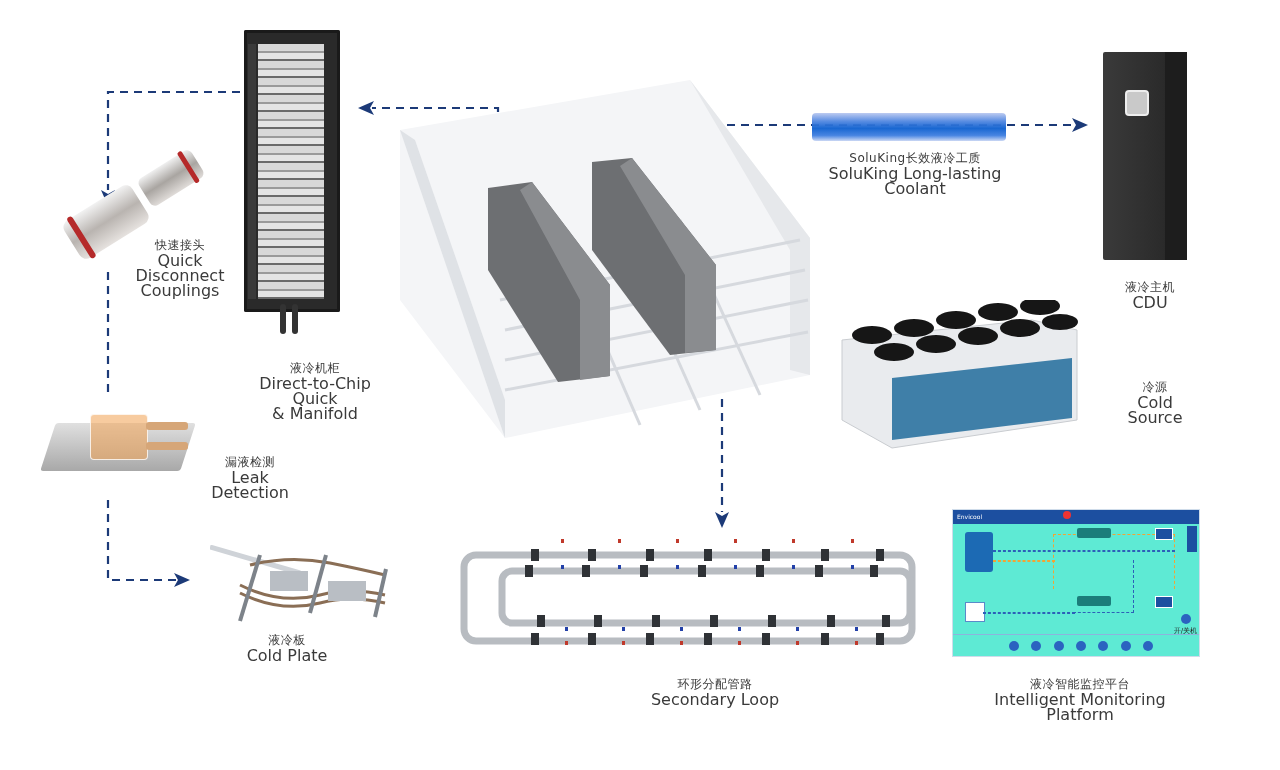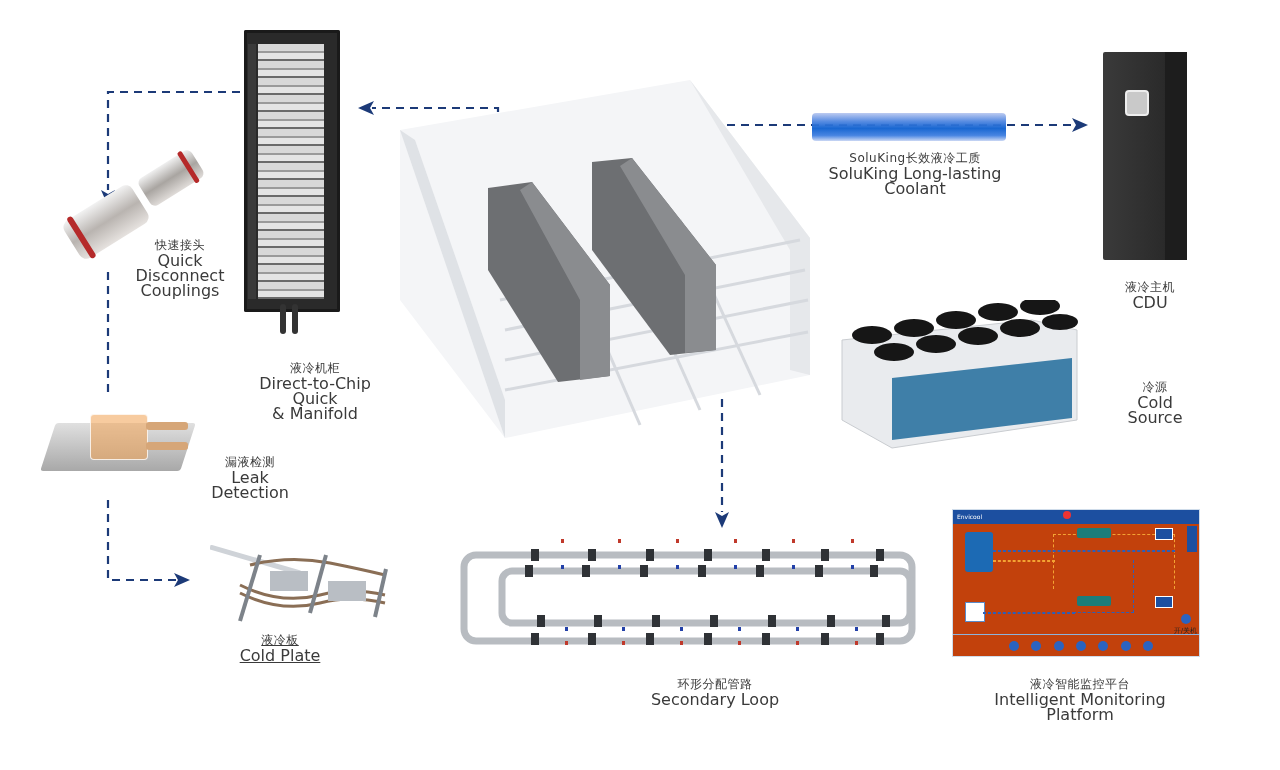--- a/index.html
+++ b/index.html
@@ -51,21 +51,21 @@
   .leak-pipe { left:146px; top:422px; width:42px; height:8px; background:#d6a678; border-radius:3px; }
   .leak-pipe.b { top:442px; }
 
   
   .plate { left:210px; top:545px; width:180px; height:80px; }
 
   
   .loop { left:460px; top:535px; width:460px; height:112px; }
 
   
-  .monitor { left:952px; top:509px; width:246px; height:146px; background:#c2410c; border:1px solid #cfdcea; }
+  .monitor { left:952px; top:509px; width:246px; height:146px; background:#5eead4; border:1px solid #cfdcea; }
   .monitor .topbar { position:absolute; left:0; top:0; width:246px; height:14px; background:#1c4fa0; color:#fff;
                      font-size:6px; line-height:14px; }
   .monitor .brand { position:absolute; left:4px; top:0; font-size:6px; }
   .monitor .alarm { position:absolute; left:110px; top:1px; width:8px; height:8px; border-radius:50%; background:#e33; }
   .monitor .clock { position:absolute; right:6px; top:0; font-size:6px; }
   .monitor .sidebtn { position:absolute; right:2px; top:16px; width:10px; height:26px; background:#1c4fa0; }
   .monitor .unit { position:absolute; left:12px; top:22px; width:28px; height:40px; background:#1c6ab4; border-radius:3px; }
   .monitor .tank { position:absolute; left:12px; top:92px; width:18px; height:18px; border:1px solid #5a8ac9; background:#fff; }
   .monitor .pipe-o { position:absolute; border:1.5px dashed #f3a333; }
   .monitor .pipe-b { position:absolute; border:1.5px dashed #2c5fb8; }
@@ -283,21 +283,21 @@
   <span class="en">CDU</span>
 </div>
 <div class="label" style="left:1110px; top:380px; width:90px;">
   <span class="zh">冷源</span>
   <span class="en">Cold Source</span>
 </div>
 <div class="label" style="left:200px; top:432px; width:100px;margin-top:23px;">
   <span class="zh">漏液检测</span>
   <span class="en">Leak Detection</span>
 </div>
-<div class="label" style="left:235px; top:633px; width:90px;text-decoration:underline;">
+<div class="label" style="left:242px; top:633px; width:90px;">
   <span class="zh">液冷板</span>
   <span class="en">Cold Plate</span>
 </div>
 <div class="label" style="left:650px; top:677px; width:130px;">
   <span class="zh">环形分配管路</span>
   <span class="en">Secondary Loop</span>
 </div>
 <div class="label" style="left:980px; top:677px; width:200px;">
   <span class="zh">液冷智能监控平台</span>
   <span class="en">Intelligent Monitoring Platform</span>

